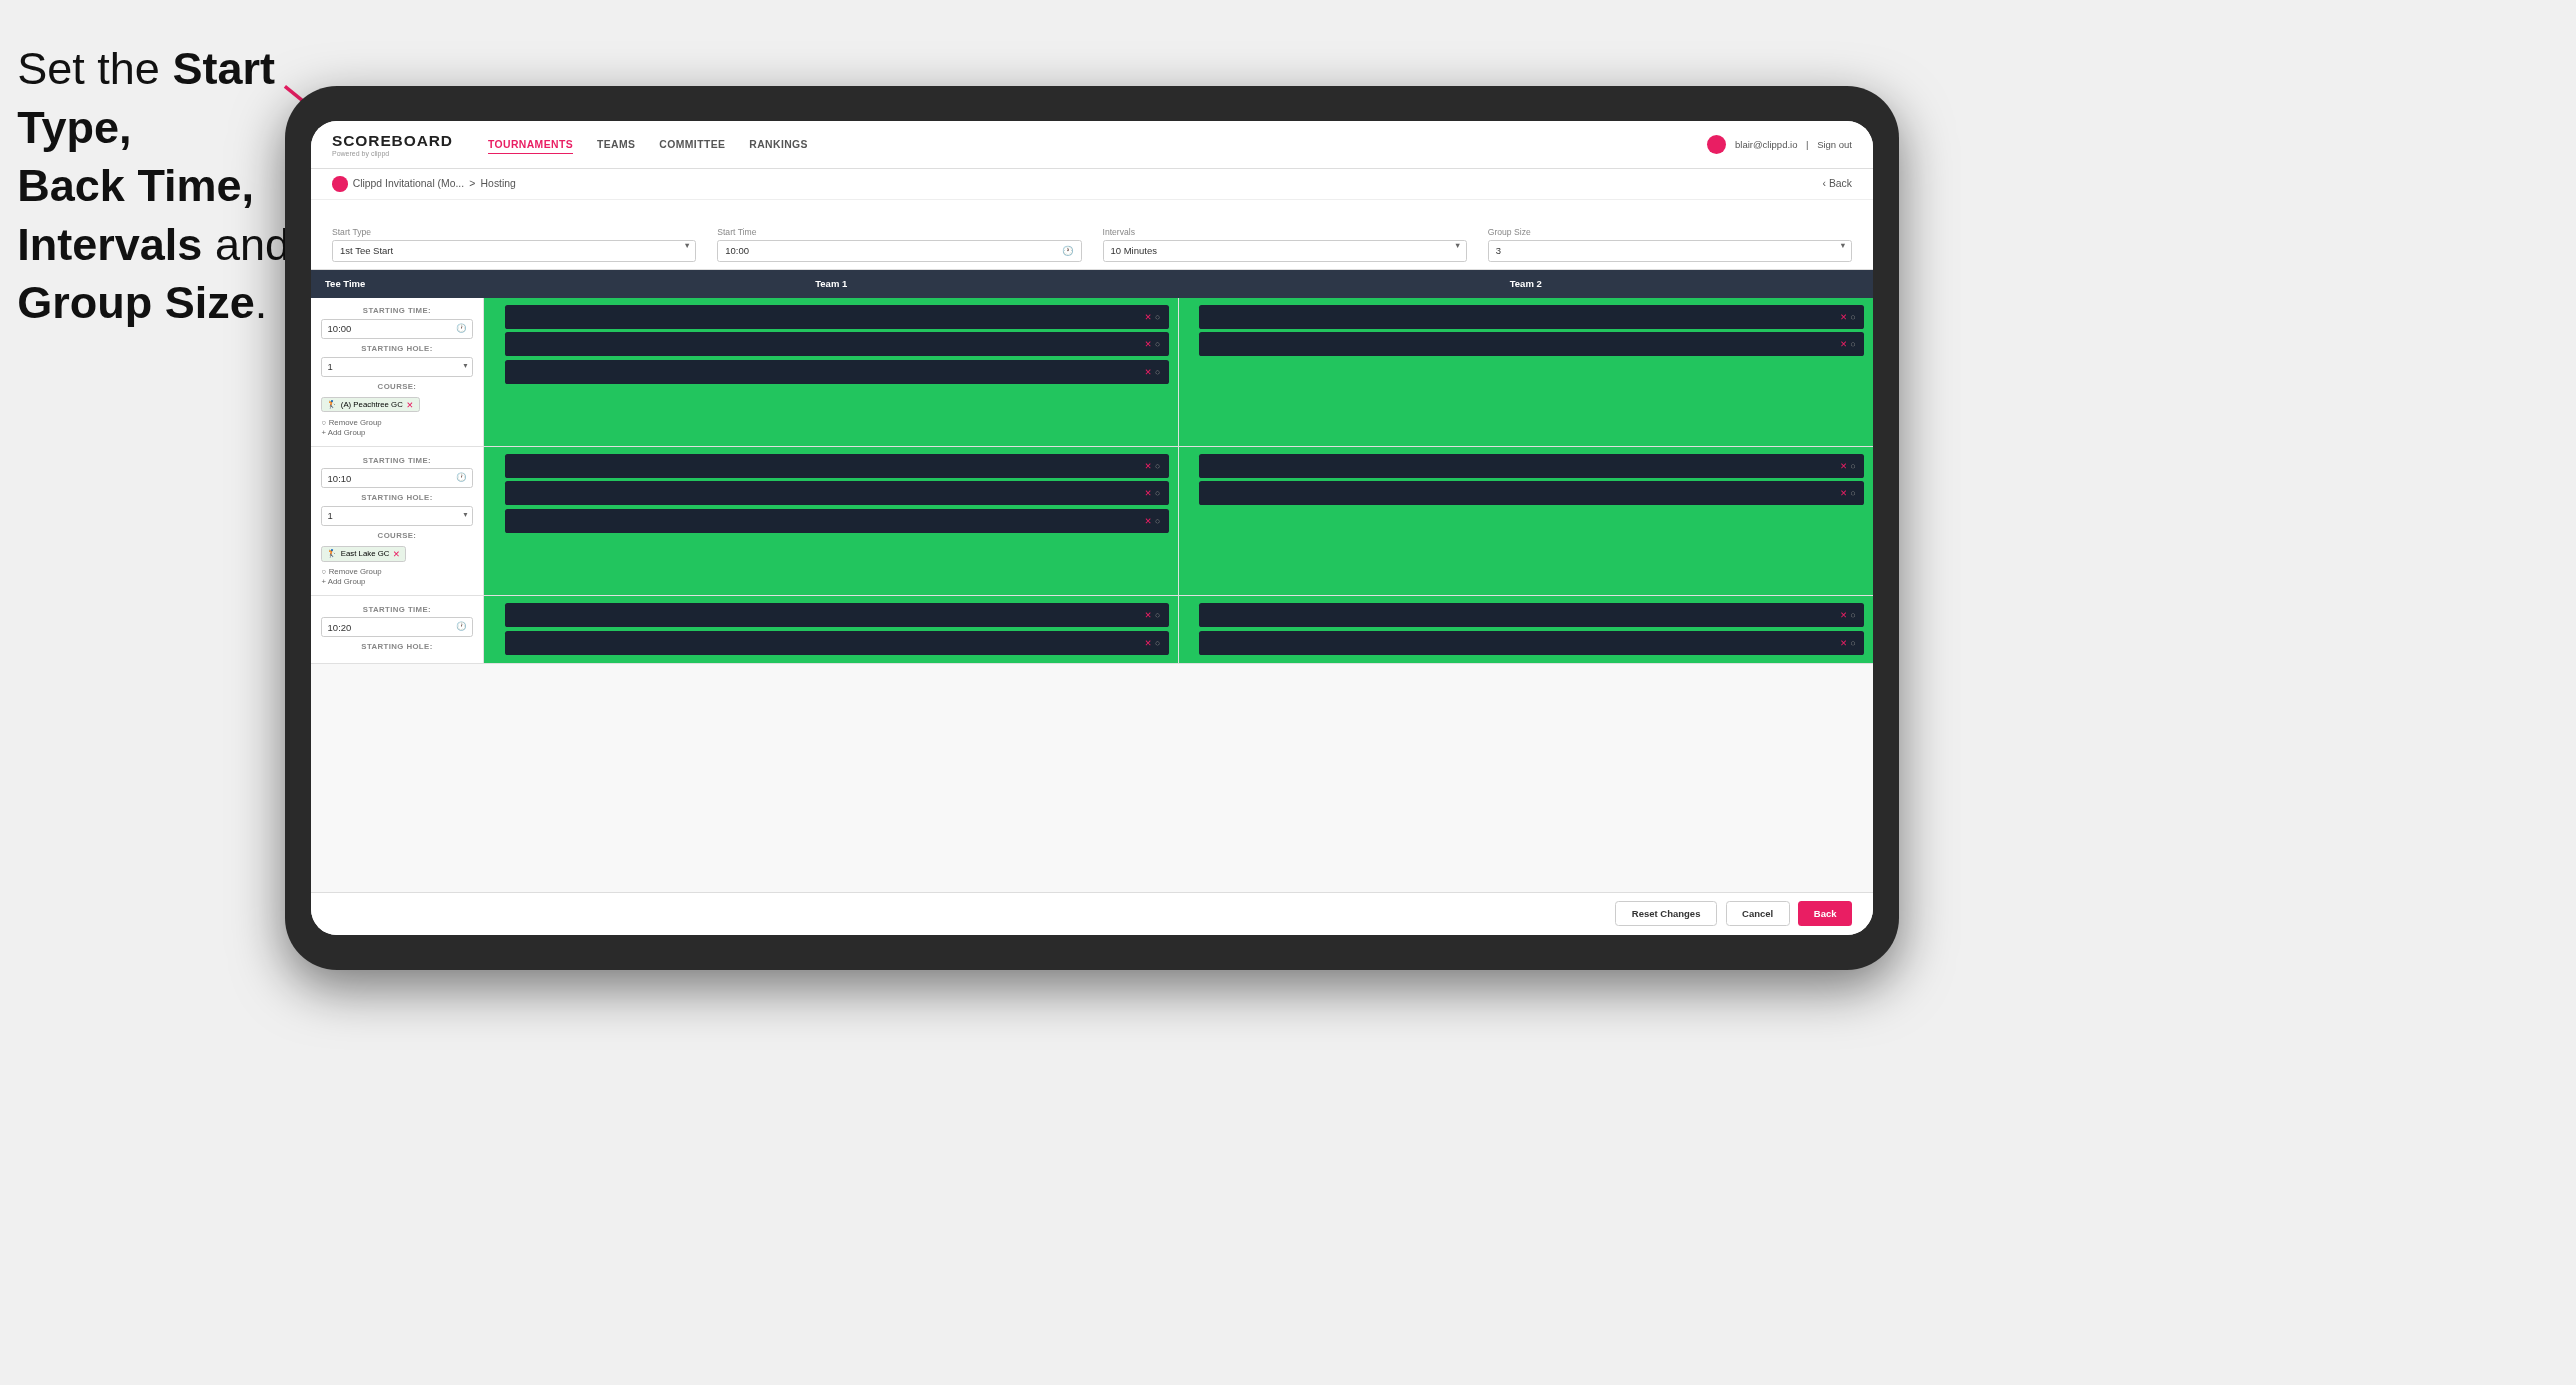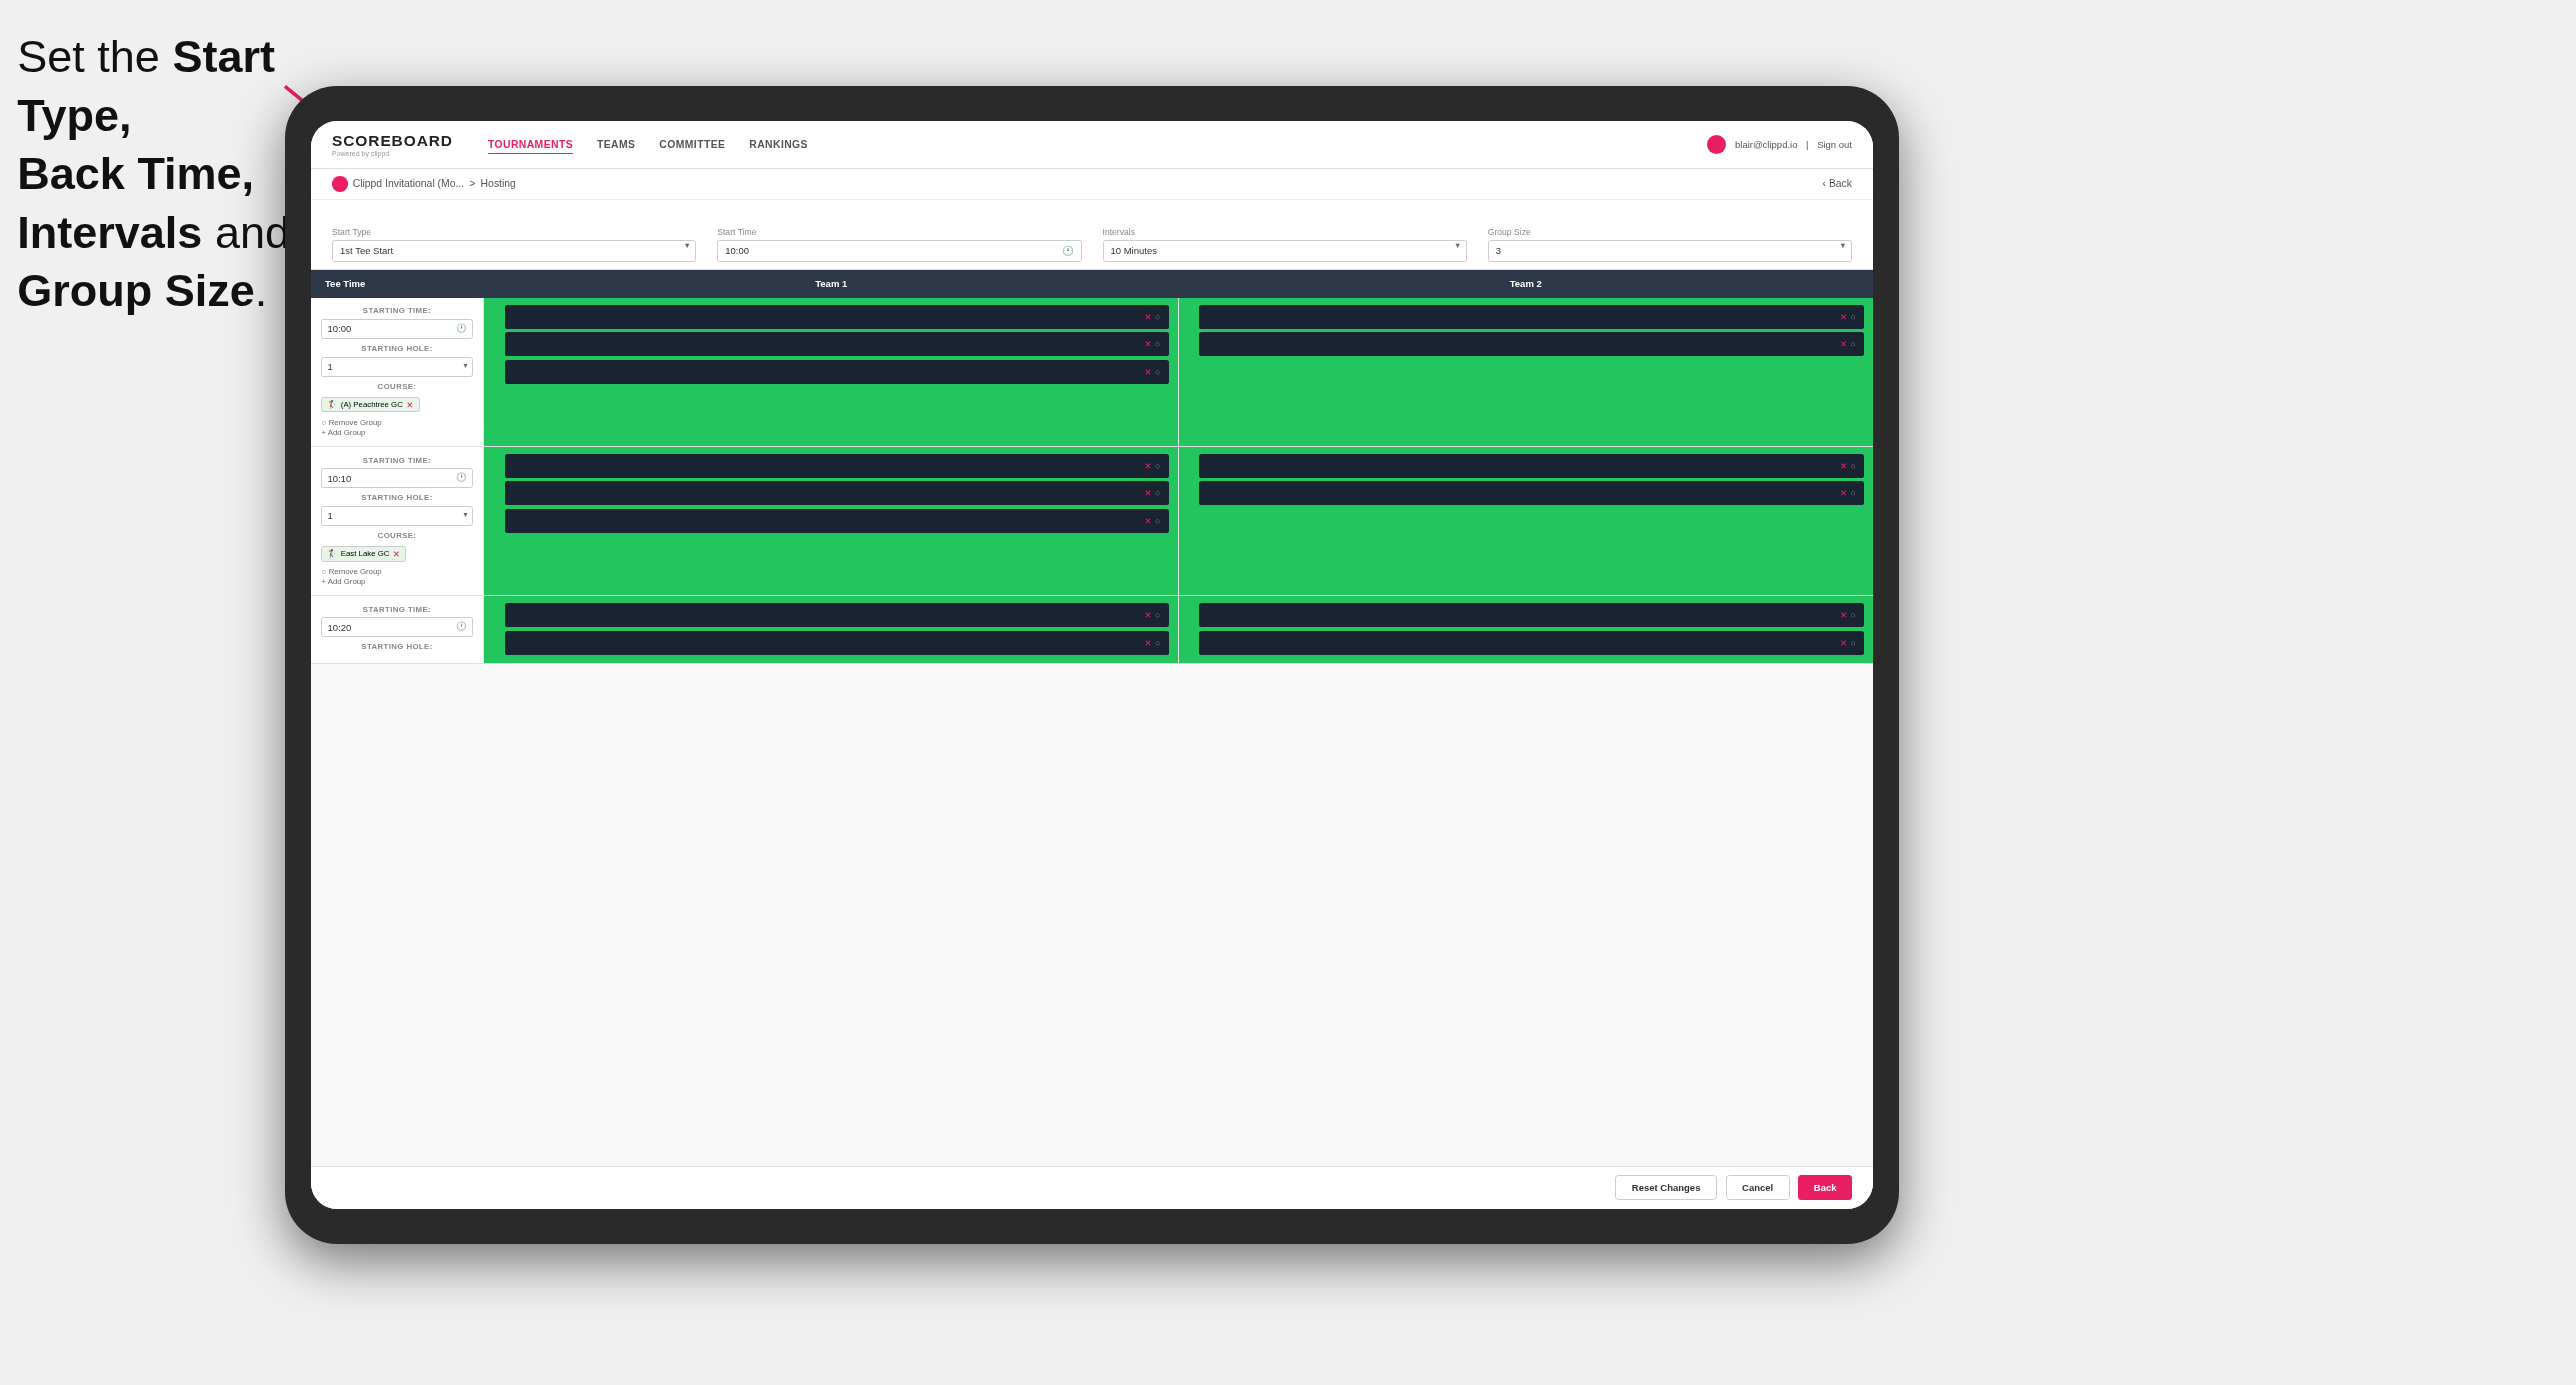--- a/index.html
+++ b/index.html
@@ -8,21 +8,21 @@
       font-family: -apple-system, BlinkMacSystemFont, 'Segoe UI', Arial, sans-serif;
       width: 2576px;
       height: 1386px;
       position: relative;
       overflow: hidden;
     }
 
     
     .instruction-text {
       position: absolute;
-      top: 28px;
+      top: 40px;
       left: 17.3px;
       font-size: 45px;
       line-height: 1.3;
       color: #111;
       max-width: 276px;
     }
     .instruction-text .bold { font-weight: 800; }
 
     
     .arrow-svg {
@@ -33,21 +33,21 @@
       height: 190px;
       pointer-events: none;
     }
 
     
     .tablet-frame {
       position: absolute;
       top: 86px;
       left: 285px;
       width: 1614px;
-      height: 1158px;
+      height: 884px;
       background: #2a2a2a;
       border-radius: 52px;
       box-shadow: 0 17.3px 52px rgba(0,0,0,0.5);
       padding: 35px 26px;
     }
 
     .tablet-screen {
       width: 100%;
       height: 100%;
       background: #fff;

